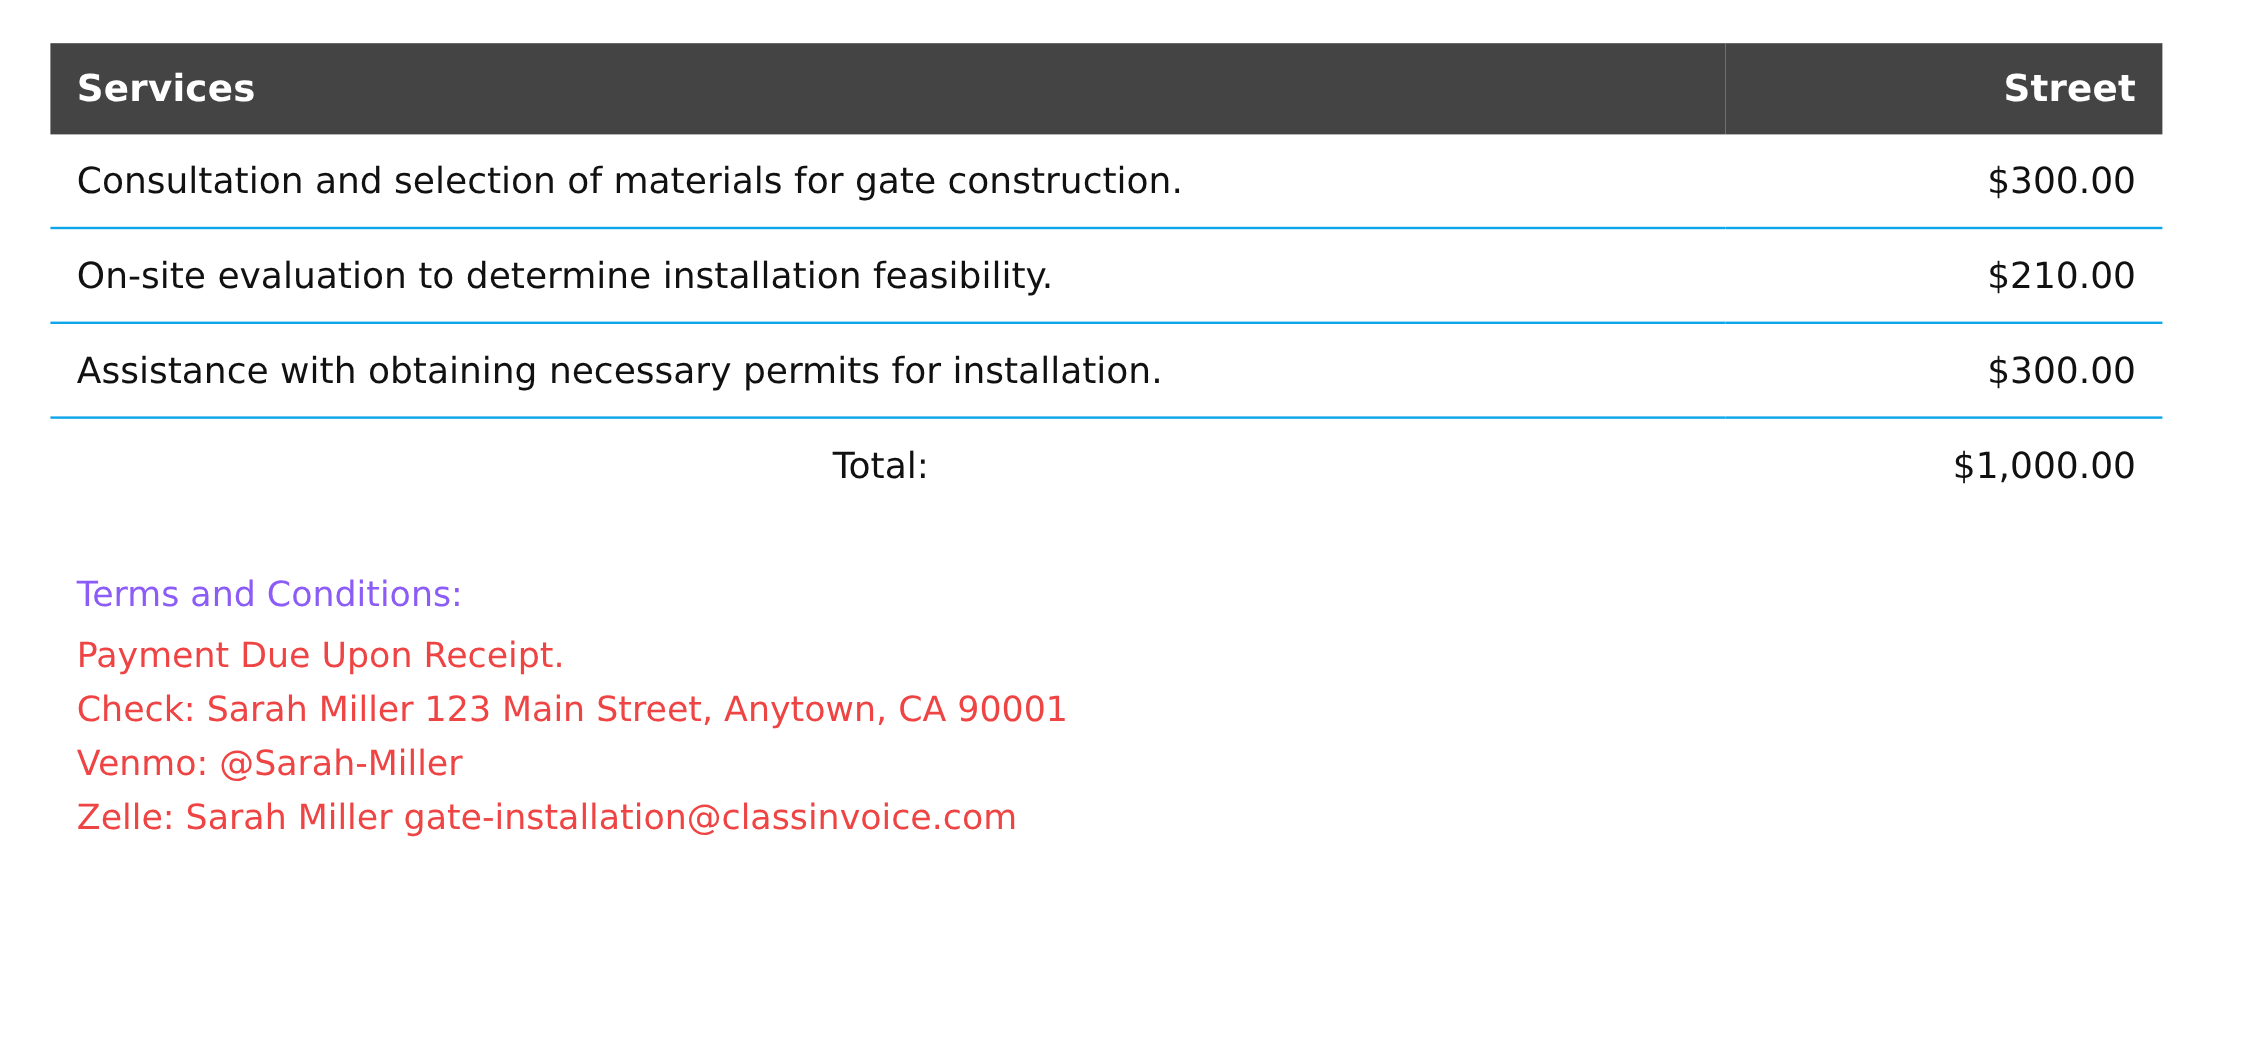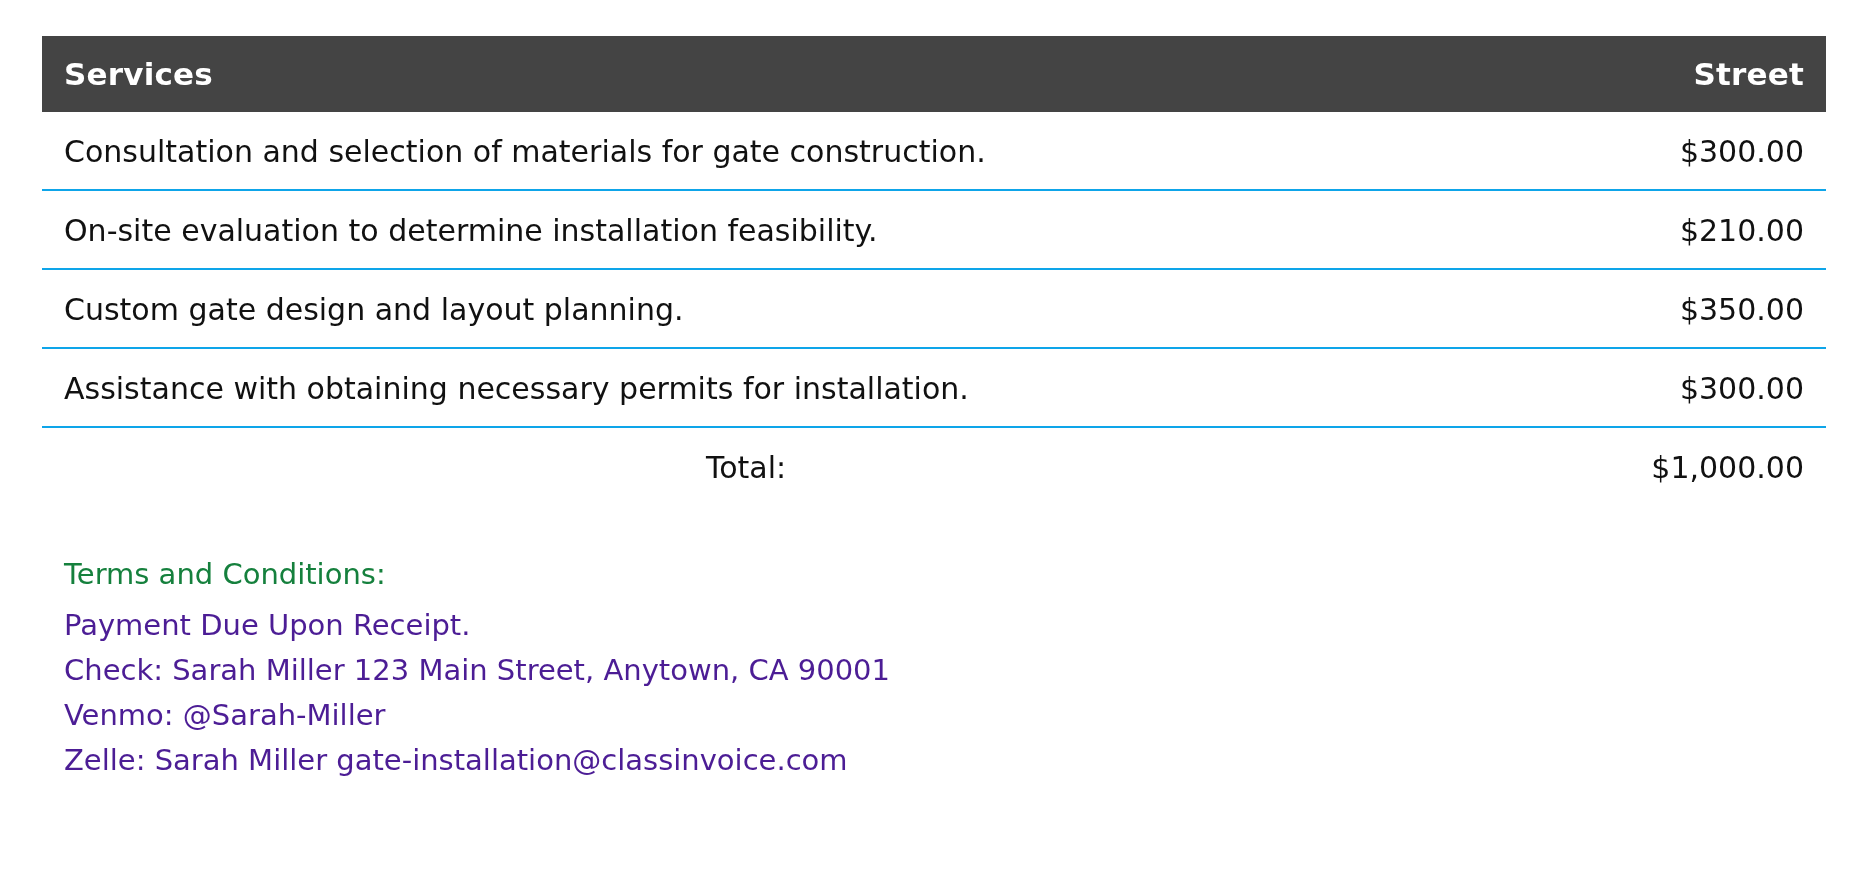--- a/index.html
+++ b/index.html
@@ -11,21 +11,21 @@
     width: 1868px;
     height: 870px;
     font-family: "DejaVu Sans", sans-serif;
     color: #1a1a1a;
     overflow: hidden;
   }
   .page {
     box-sizing: border-box;
     width: 1868px;
     height: 766px;
-    padding: 36px 42px 0 42px;
+    padding: 36px 66px 0 42px;
   }
   .invoice-table {
     width: 100%;
     border-collapse: collapse;
     table-layout: fixed;
   }
   .invoice-table thead th {
     background: #444444;
     color: #ffffff;
     font-size: 31px;
@@ -62,26 +62,26 @@
   }
   .total-row td.total-value {
     text-align: right;
   }
   .terms {
     margin-top: 52px;
     padding-left: 22px;
   }
   .terms-heading {
     font-size: 29px;
-    color: #15803d;
+    color: #8b5cf6;
     margin-bottom: 12px;
   }
   .terms-line {
     font-size: 29px;
-    color: #4c1d95;
+    color: #ef4444;
     line-height: 1.55;
     white-space: nowrap;
   }
 </style>
 </head>
 <body>
 
 <div class="page">
 
   <table class="invoice-table">
@@ -94,24 +94,20 @@
     <tbody>
       <tr>
         <td>Consultation and selection of materials for gate construction.</td>
         <td class="price-cell">$300.00</td>
       </tr>
       <tr>
         <td>On-site evaluation to determine installation feasibility.</td>
         <td class="price-cell">$210.00</td>
       </tr>
       <tr>
-        <td>Custom gate design and layout planning.</td>
-        <td class="price-cell">$350.00</td>
-      </tr>
-      <tr>
         <td>Assistance with obtaining necessary permits for installation.</td>
         <td class="price-cell">$300.00</td>
       </tr>
       <tr class="total-row">
         <td class="total-label">Total:</td>
         <td class="total-value">$1,000.00</td>
       </tr>
     </tbody>
   </table>
 

